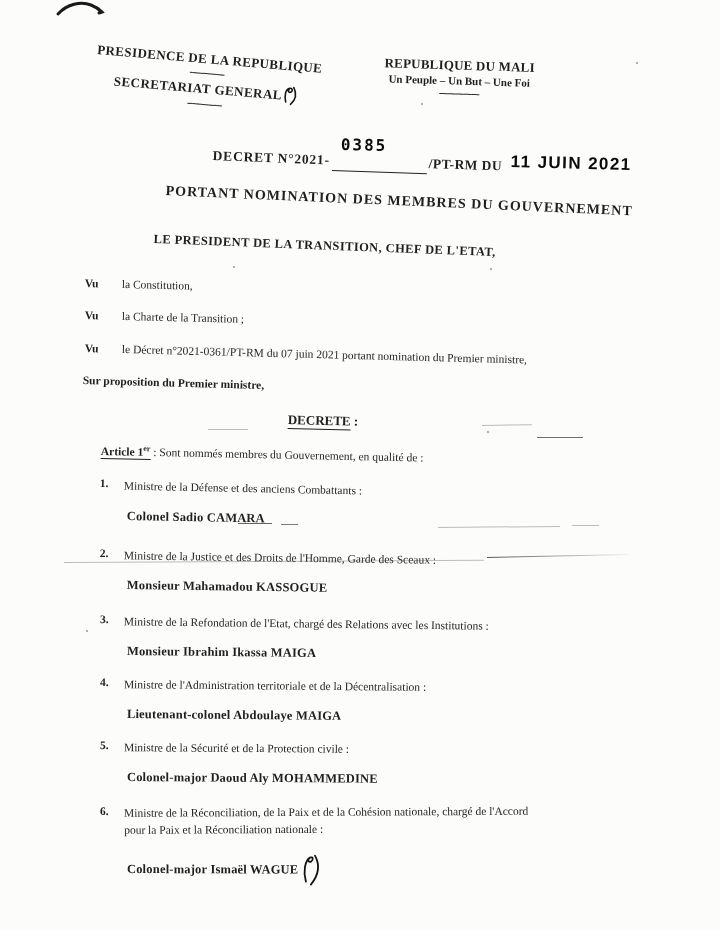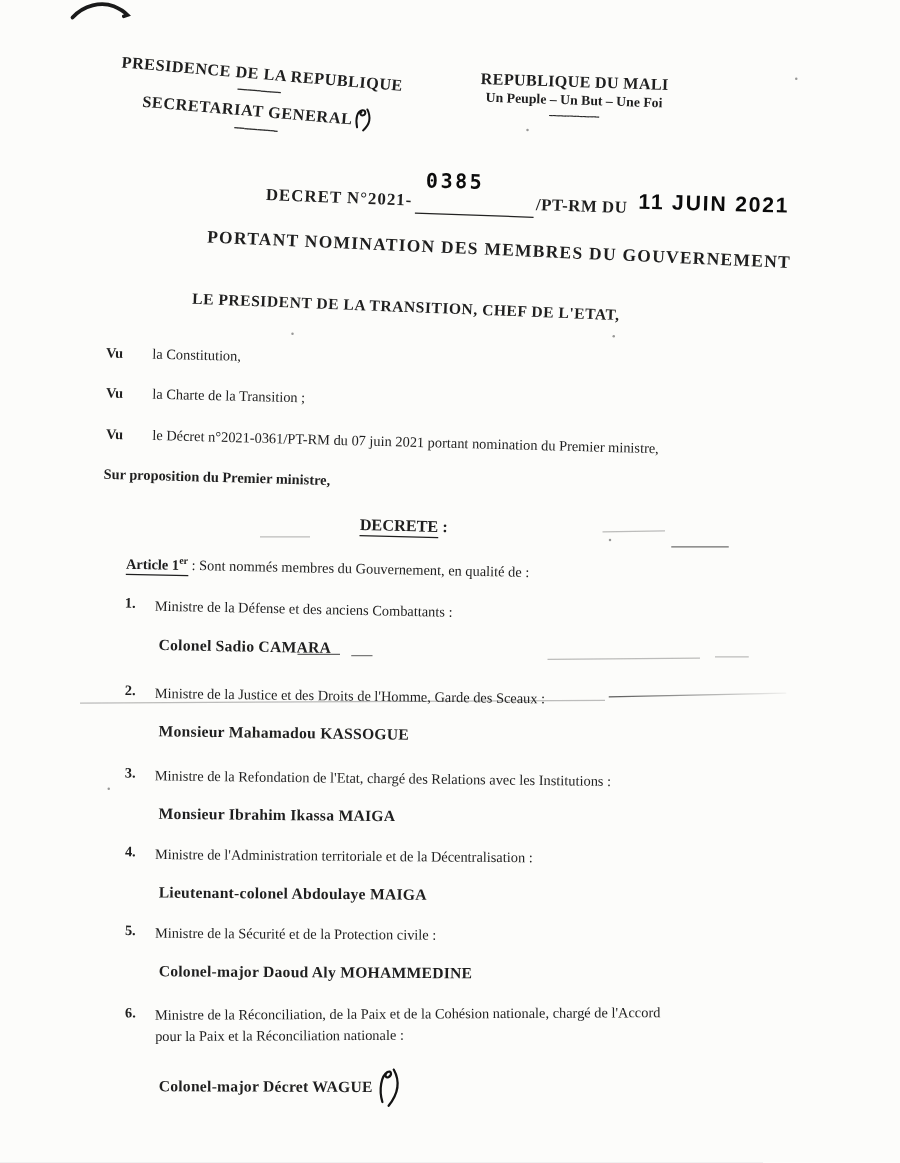--- a/index.html
+++ b/index.html
@@ -126,21 +126,21 @@
   <div class="abs item" style="left:100px;top:739px;transform:rotate(.4deg);">
     <span class="num">5.</span><span class="ttl">Ministre de la Sécurité et de la Protection civile :</span>
   </div>
   <div class="abs name" style="left:127px;top:770px;transform:rotate(.4deg);">Colonel-major Daoud Aly MOHAMMEDINE</div>
 
   <div class="abs item" style="left:100px;top:805px;transform:rotate(-.3deg);width:520px;">
     <span class="num">6.</span><span class="ttl">Ministre de la Réconciliation, de la Paix et de la Cohésion nationale, chargé de l'Accord
 pour la Paix et la Réconciliation nationale :</span>
   </div>
   <div class="abs name" style="left:127px;top:853px;transform:rotate(.2deg);">
-    <span>Colonel-major Décret WAGUE</span><svg width="24" height="32" viewBox="0 0 24 32" style="vertical-align:-12px">
+    <span>Colonel-major Ismaël WAGUE</span><svg width="24" height="32" viewBox="0 0 24 32" style="vertical-align:-12px">
         <path d="M8,28 C5,18 7,7 12,4 C15,2.5 16,6 13,8 C11,9 9.5,7 11,5 M17,2 C22,11 21,21 13,31" fill="none" stroke="#141414" stroke-width="1.8" stroke-linecap="round"></path>
       </svg>
   </div>
 
   <div class="hline faint" style="left:208px;top:429px;width:40px;"></div>
   <div class="hline faint" style="left:482px;top:425px;width:50px;transform:rotate(-1deg);"></div>
   <div class="hline" style="left:537px;top:437px;width:46px;"></div>
   <div class="hline" style="left:238px;top:523px;width:34px;background:rgba(35,35,35,.7);"></div>
   <div class="hline" style="left:281px;top:524px;width:17px;background:rgba(35,35,35,.6);"></div>
   <div class="hline faint" style="left:438px;top:527px;width:122px;transform:rotate(-.5deg);"></div>

